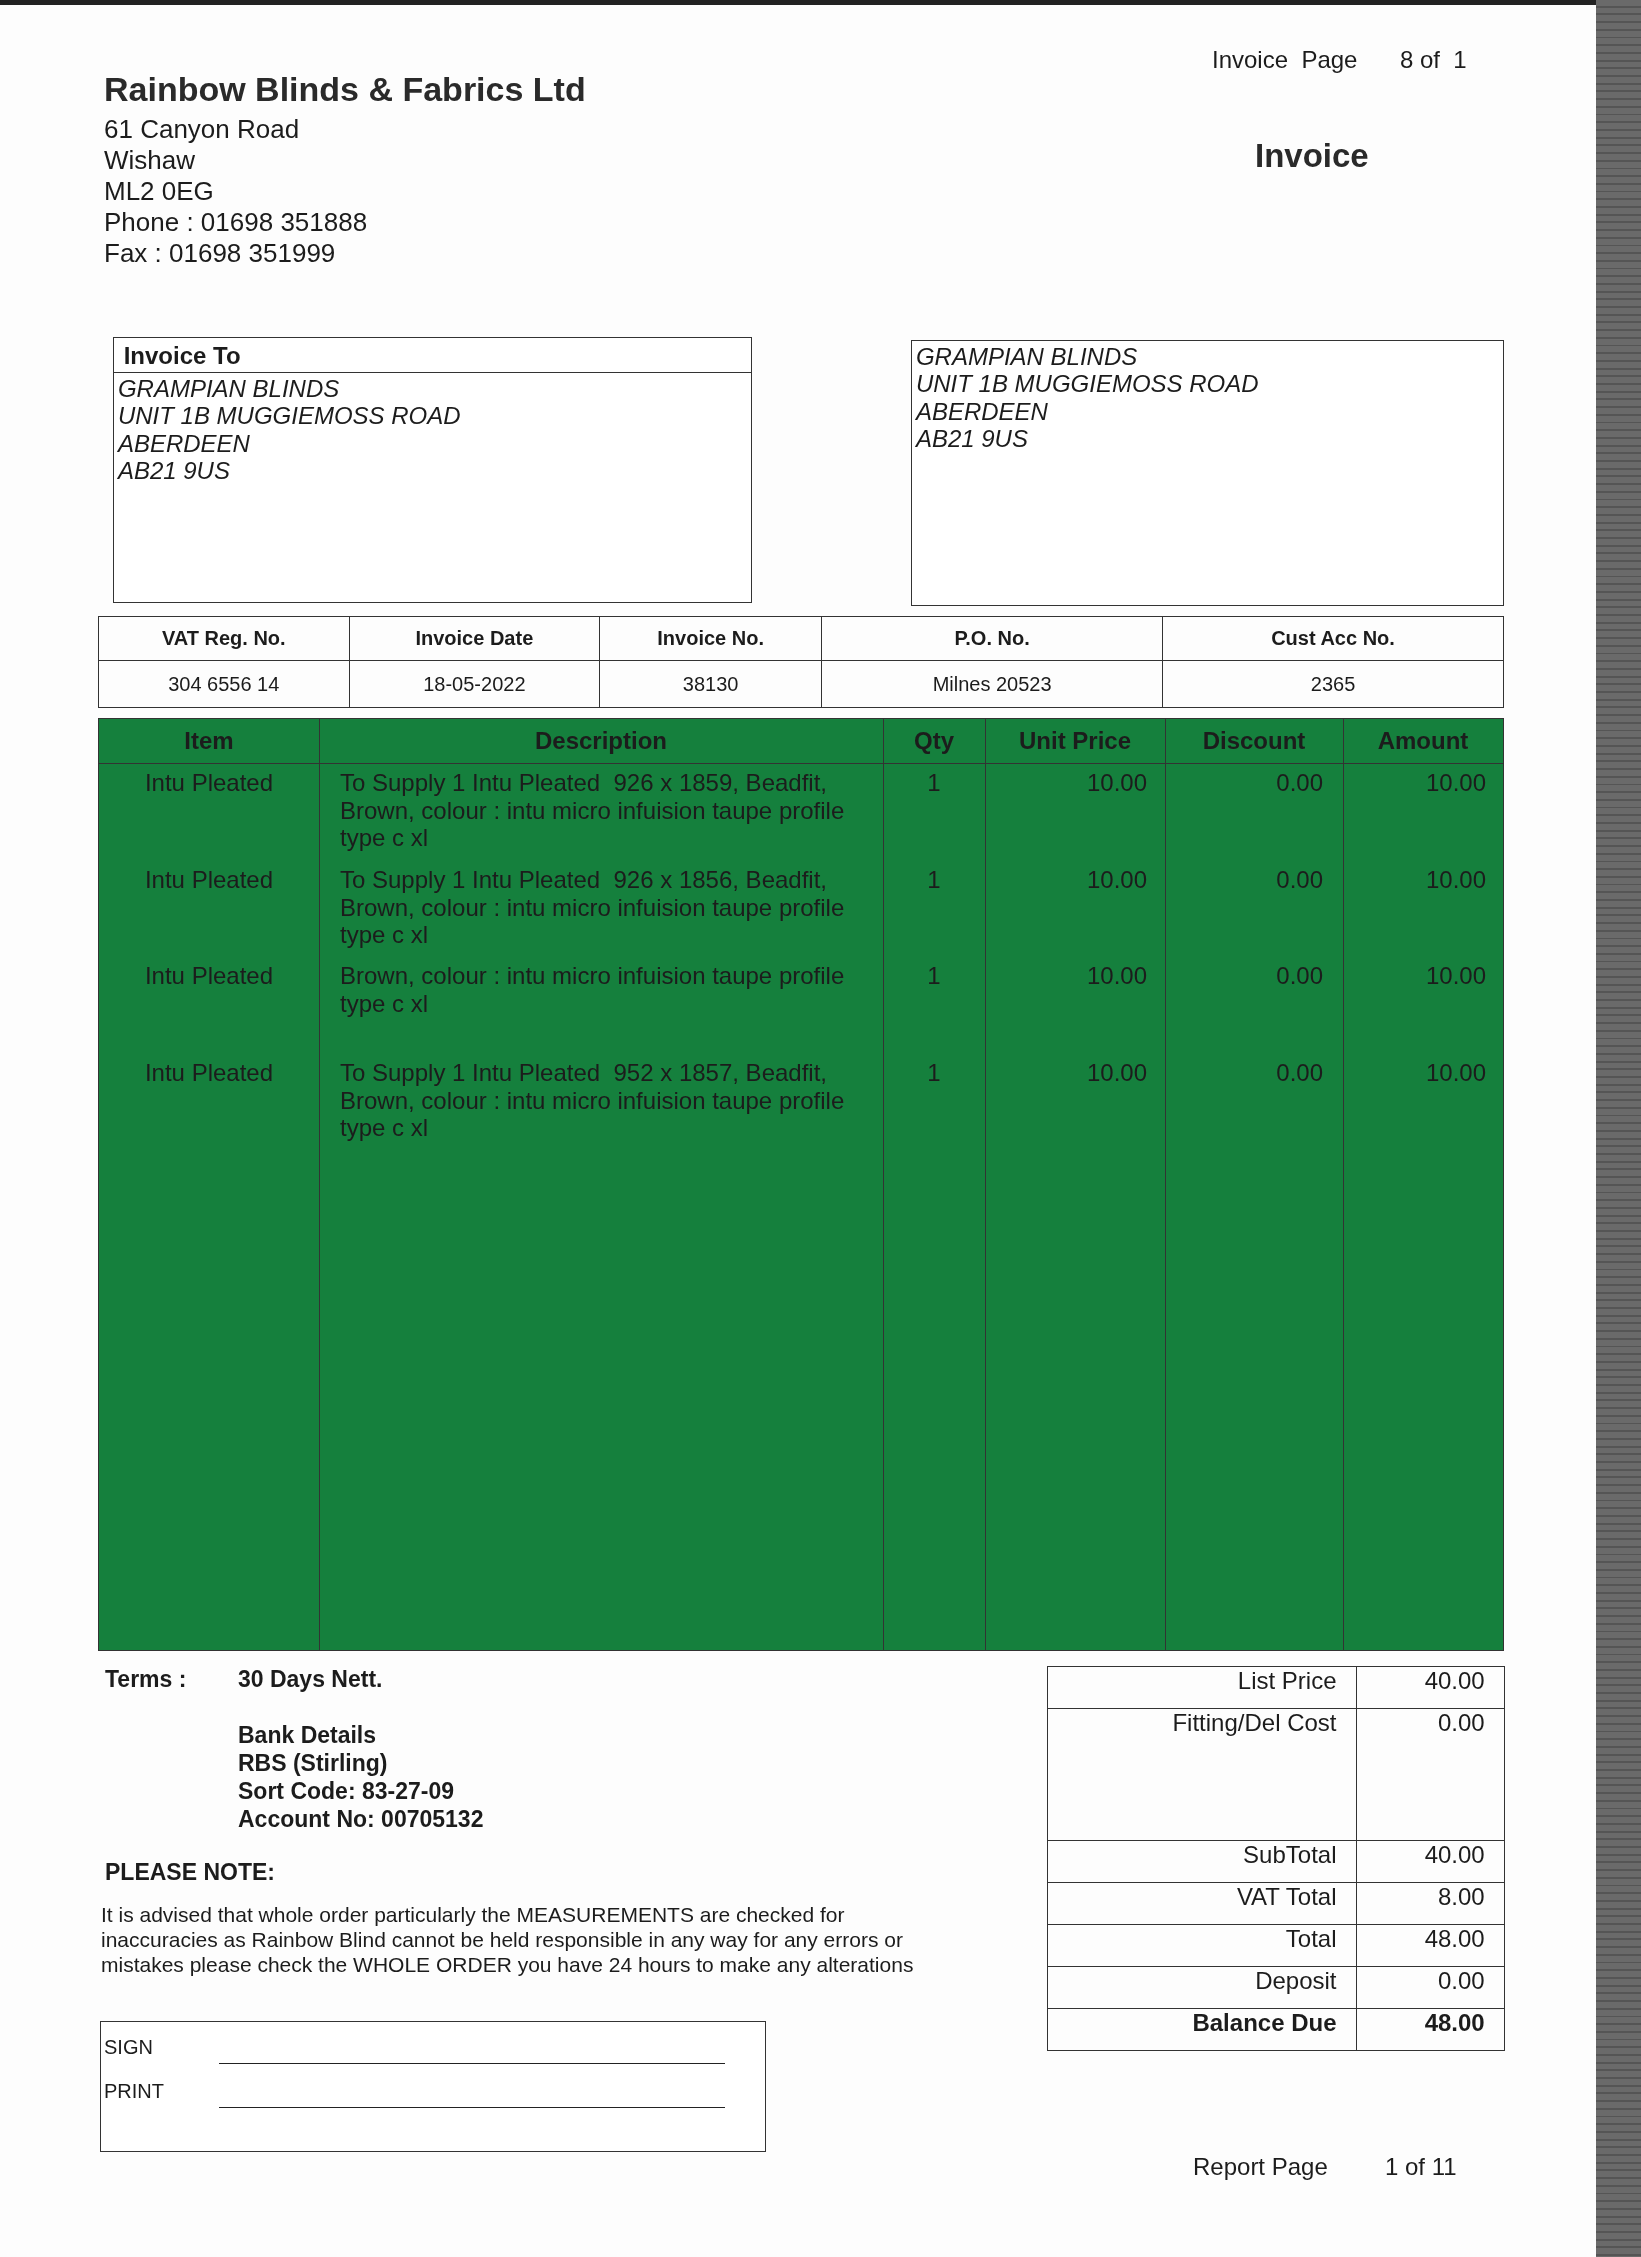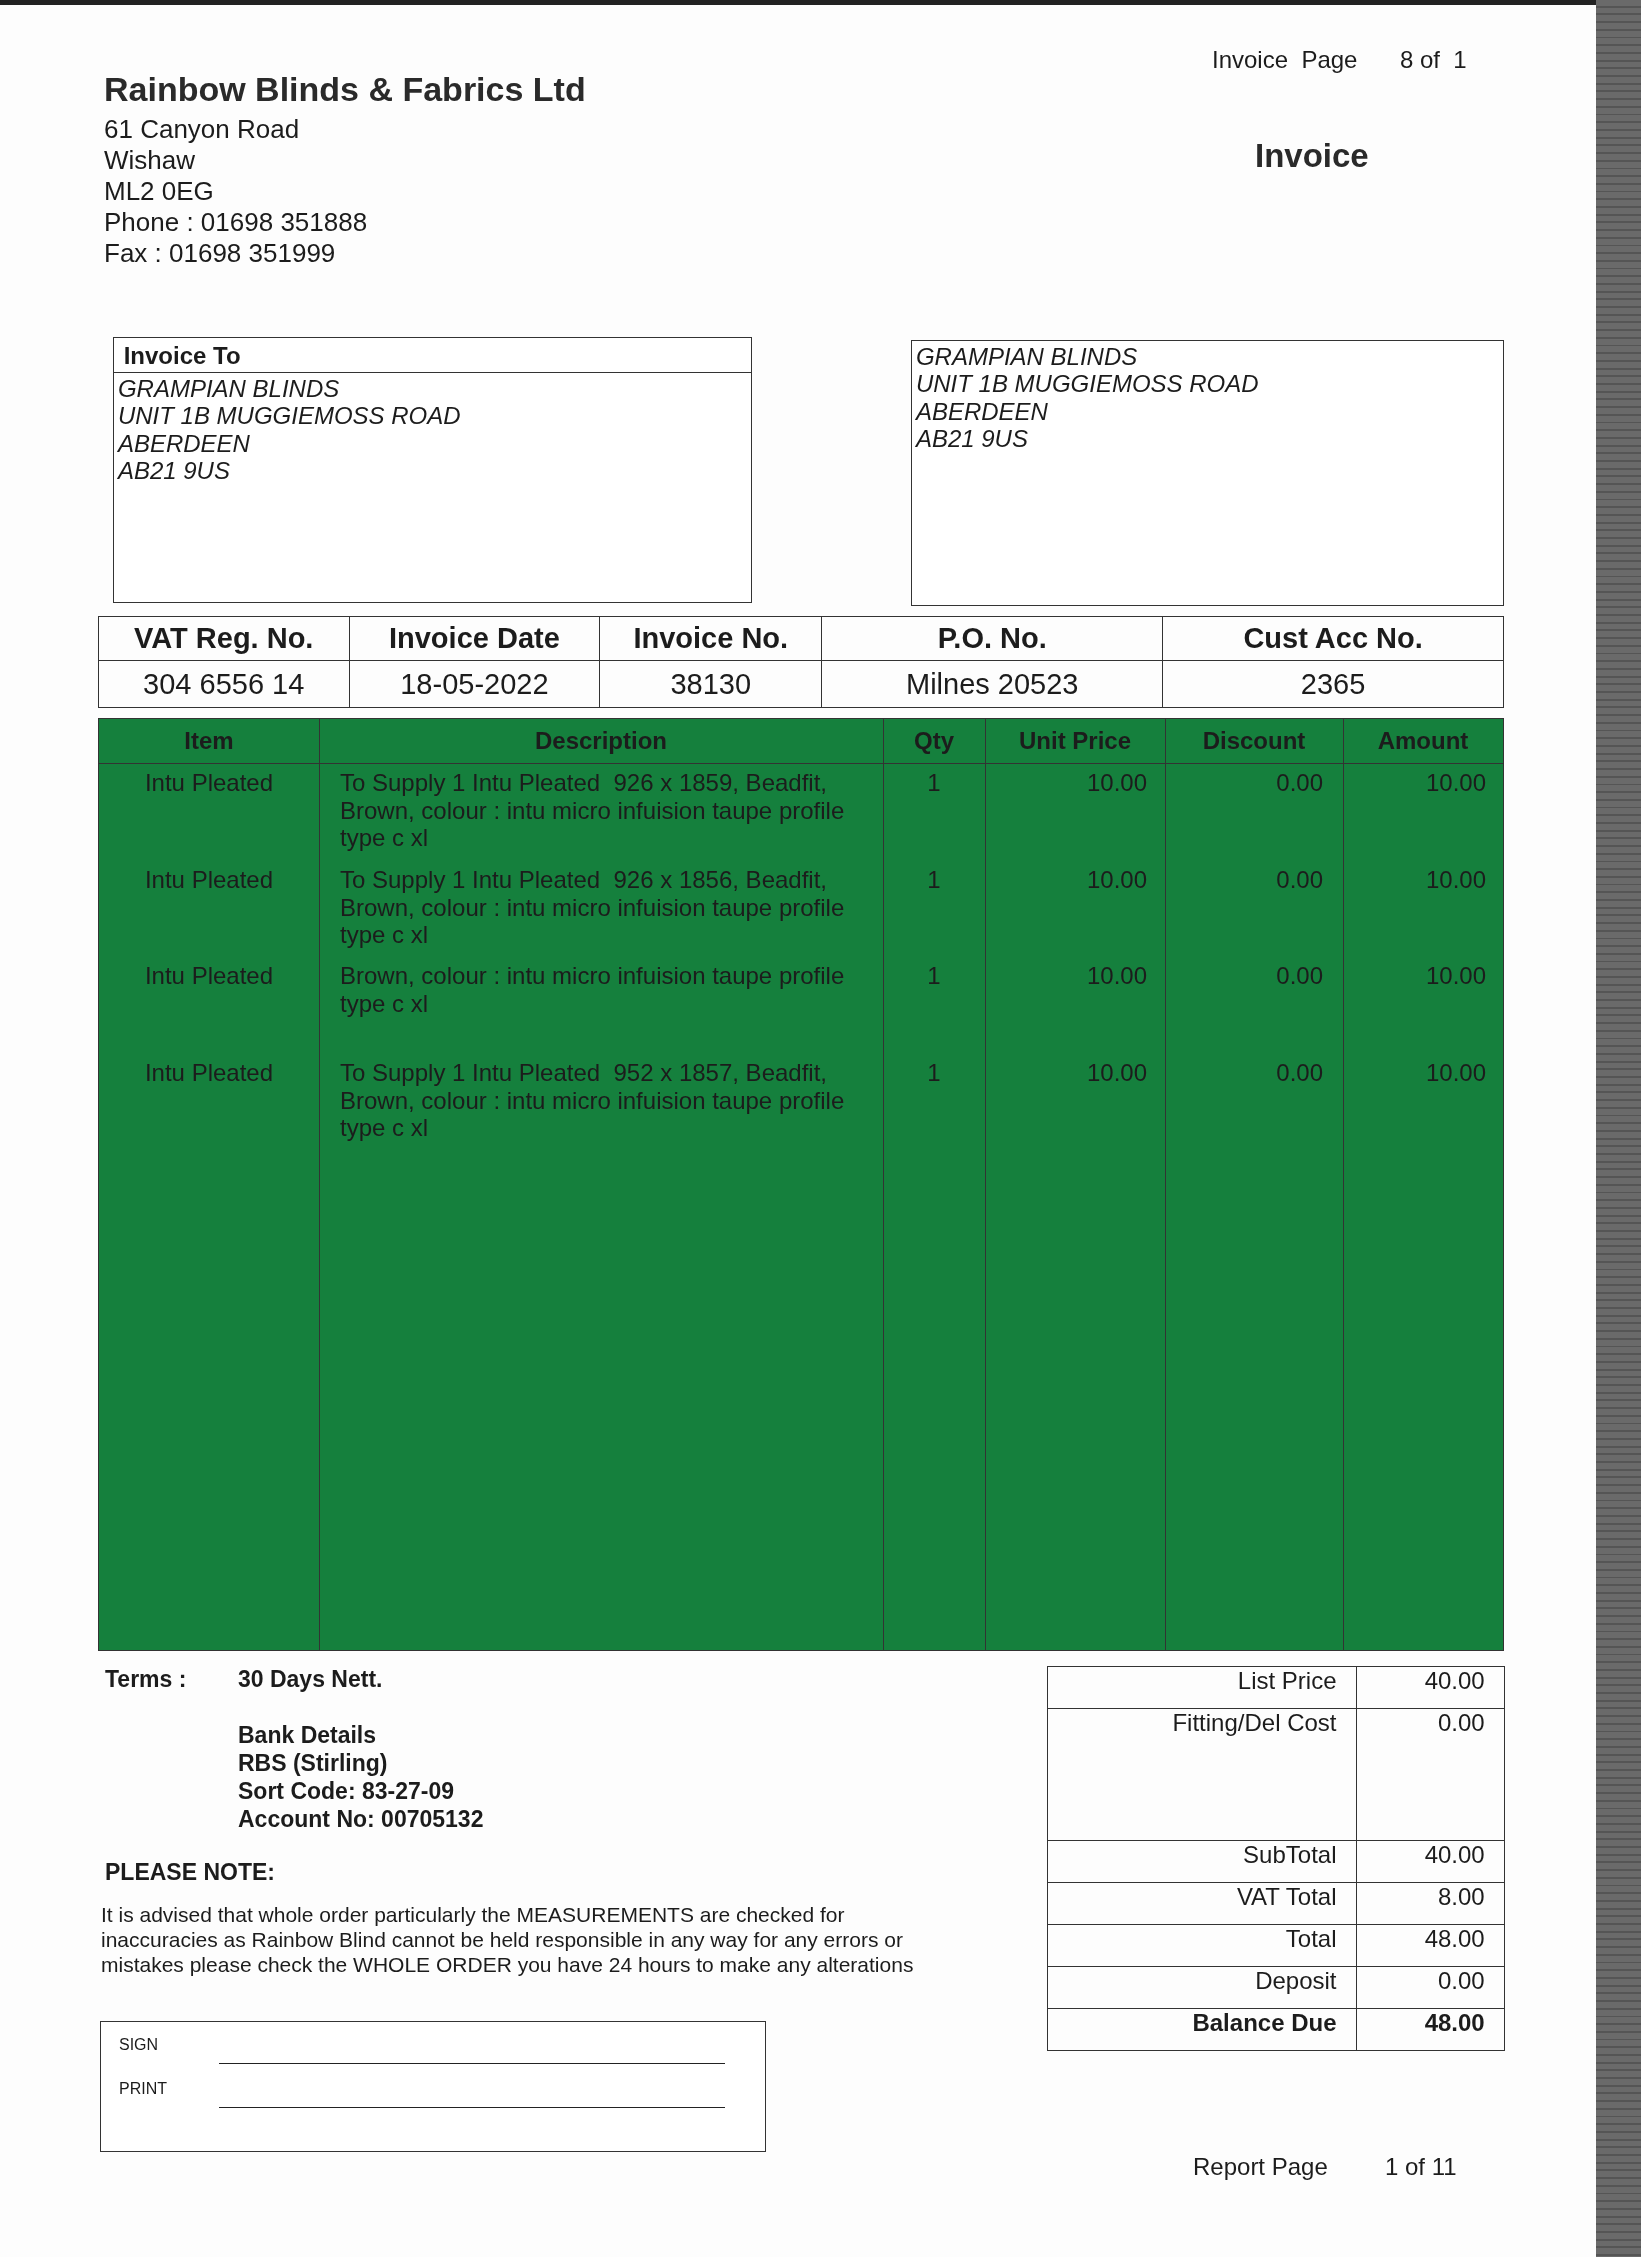--- a/index.html
+++ b/index.html
@@ -22,40 +22,40 @@
   .doc-title { left: 1255px; top: 137px; font-size: 33px; font-weight: bold; color: #2a2a2a; }
 
   .addr-box { border: 1.9px solid #333; background: #fff; }
   .addr-head { border-bottom: 1.9px solid #333; font-weight: bold; font-size: 24px; padding: 3.9px 9.7px; height: 35px; box-sizing: border-box; }
   .addr-body { font-size: 24px; line-height: 27.5px; padding: 1.9px 3.9px; font-style: italic; }
   .invoice-to { left: 113px; top: 337px; width: 637px; height: 264px; }
   .ship-to { left: 911px; top: 340px; width: 591px; height: 264px; }
 
   table { border-collapse: collapse; }
   .info-table { left: 98px; top: 616px; width: 1406px; }
-  .info-table th, .info-table td { border: 1.9px solid #333; text-align: center; font-size: 29px; }
+  .info-table th, .info-table td { border: 1.9px solid #333; text-align: center; font-size: 20px; }
   .info-table th { height: 41px; font-weight: bold; }
   .info-table td { height: 44px; }
 
   .items-wrap { left: 98px; top: 718px; width: 1406px; height: 933px; border: 1.9px solid #333; box-sizing: border-box; background: #15803d; }
   .col-div { position: absolute; top: 0; bottom: 0; width: 0; border-left: 1.9px solid #333; }
   .items-head { position: absolute; left: 0; right: 0; top: 0; height: 44px; border-bottom: 1.9px solid #333; }
   .hcell { position: absolute; top: 0; height: 44px; line-height: 44px; text-align: center; font-weight: bold; font-size: 24px; }
   .item-row { position: absolute; left: 0; right: 0; height: 97px; }
   .cell { position: absolute; top: 0; font-size: 24px; line-height: 27.5px; }
   .c-item { left: 0; width: 220px; text-align: center; }
 
   .terms-label { left: 105px; top: 1666px; font-size: 23px; font-weight: bold; }
   .terms-value { left: 238px; top: 1666px; font-size: 23px; font-weight: bold; }
   .bank { left: 238px; top: 1721px; font-size: 23px; font-weight: bold; line-height: 28px; }
   .note-title { left: 105px; top: 1859px; font-size: 23px; font-weight: bold; }
   .note-body { left: 101px; top: 1902px; width: 898px; font-size: 21px; line-height: 25px; }
 
   .sign-box { left: 100px; top: 2021px; width: 664px; height: 129px; border: 1.9px solid #333; background: #fff; }
-  .sign-label { position: absolute; left: 18px; font-size: 16px; }
+  .sign-label { position: absolute; left: 3px; font-size: 20px; }
   .sign-line { position: absolute; left: 118px; width: 506px; border-bottom: 1.9px solid #222; }
 
   .totals { left: 1047px; top: 1666px; width: 458px; }
   .totals td { border: 1.9px solid #333; font-size: 24px; text-align: right; padding: 0 19.3px 0 5.8px; vertical-align: top; }
   .totals td.lbl { width: 270px; }
   .totals td.val { width: 116px; }
   .totals tr.r1 td { height: 41px; }
   .totals tr.r2 td { height: 131px; }
   .totals tr.rn td { height: 41px; }
   .totals tr.bold td { font-weight: bold; }

